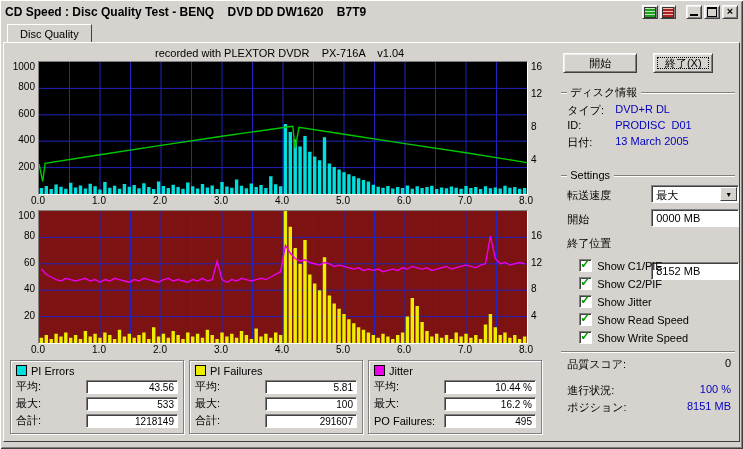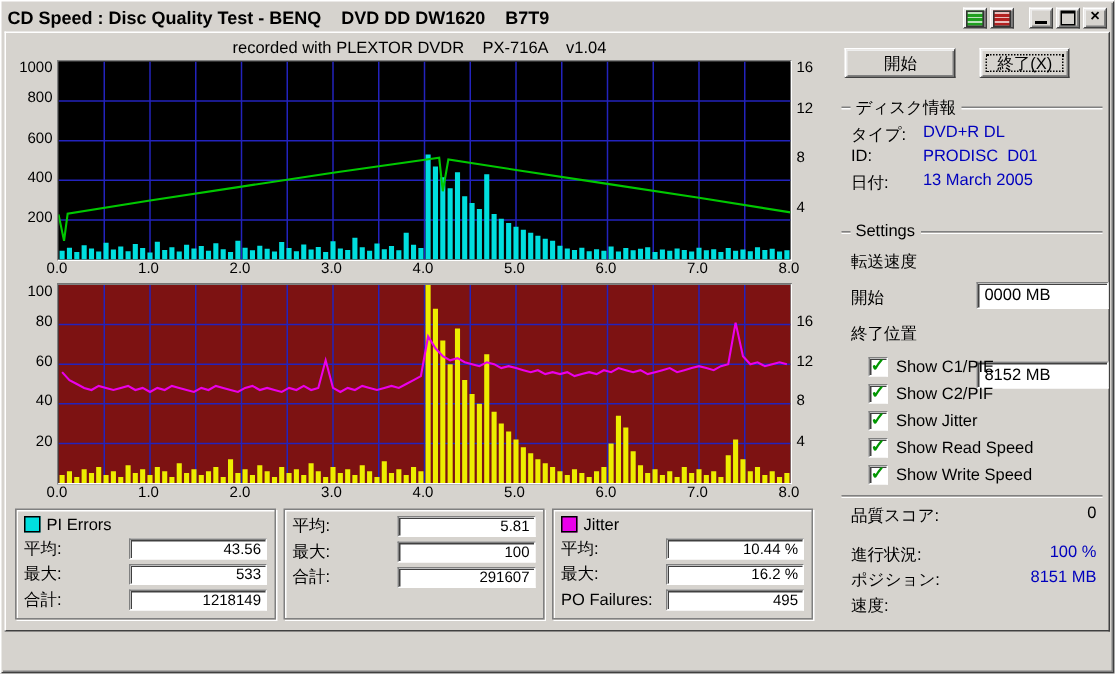--- a/index.html
+++ b/index.html
@@ -90,20 +90,23 @@
         </button>
       <button class="win-btn">
           <span class="glyph-max"></span>
         </button>
       <button class="win-btn">
           <span class="glyph-x">×</span>
         </button>
     </div>
   </div>
 
+  <div class="tabstrip">
+    <span class="tab">Disc Quality</span>
+  </div>
 
   <div class="tabpage">
 
     <div class="chart-col">
       <div class="chart-header">recorded with PLEXTOR DVDR    PX-716A    v1.04</div>
 
       <div class="chart-row">
         <div class="ygut left">
             <span style="top: 0px;">1000</span>
             <span style="top: 20.4px;">800</span>
@@ -224,20 +227,24 @@
           <div class="statrow">
               <span>最大:</span>
               <span class="statval">533</span>
             </div>
           <div class="statrow">
               <span>合計:</span>
               <span class="statval">1218149</span>
             </div>
         </div>
         <div class="statbox">
+          <div class="statbox-head">
+            <span class="swatch" id="sw-pif" style="background: rgb(237, 237, 0);"></span>
+            <span>PI Failures</span>
+          </div>
           <div class="statrow">
               <span>平均:</span>
               <span class="statval">5.81</span>
             </div>
           <div class="statrow">
               <span>最大:</span>
               <span class="statval">100</span>
             </div>
           <div class="statrow">
               <span>合計:</span>
@@ -289,20 +296,24 @@
           <span class="lbl">日付:</span>
           <span class="val">13 March 2005</span>
         </div>
 
       <div class="sect" style="top:122px;">
           <span>Settings</span>
         </div>
 
       <div class="srow" style="top:138px;height:18px;">
         <span class="lbl" style="top:3px;">転送速度</span>
+        <div class="field combo" style="top:0;">
+          <span>最大</span>
+          <span class="drop">▼</span>
+        </div>
       </div>
       <div class="srow" style="top:162px;height:18px;">
         <span class="lbl" style="top:3px;">開始</span>
         <div class="field" style="top:0;"><span>0000 MB</span></div>
       </div>
       <div class="srow" style="top:186px;height:18px;">
         <span class="lbl" style="top:3px;">終了位置</span>
         <div class="field" style="top:16px;margin-top:13px;"><span>8152 MB</span></div>
       </div>
 
@@ -334,20 +345,16 @@
           <span class="rval black">0</span>
         </div>
       <div class="strow" style="top:336px;">
           <span class="lbl">進行状況:</span>
           <span class="rval">100 %</span>
         </div>
       <div class="strow" style="top:353px;">
           <span class="lbl">ポジション:</span>
           <span class="rval">8151 MB</span>
         </div>
-      <div class="strow" style="top:370px;">
-          <span class="lbl">速度:</span>
-          <span class="rval"></span>
-        </div>
     </div>
 
   </div>
 </div>
 
 </body></html>

